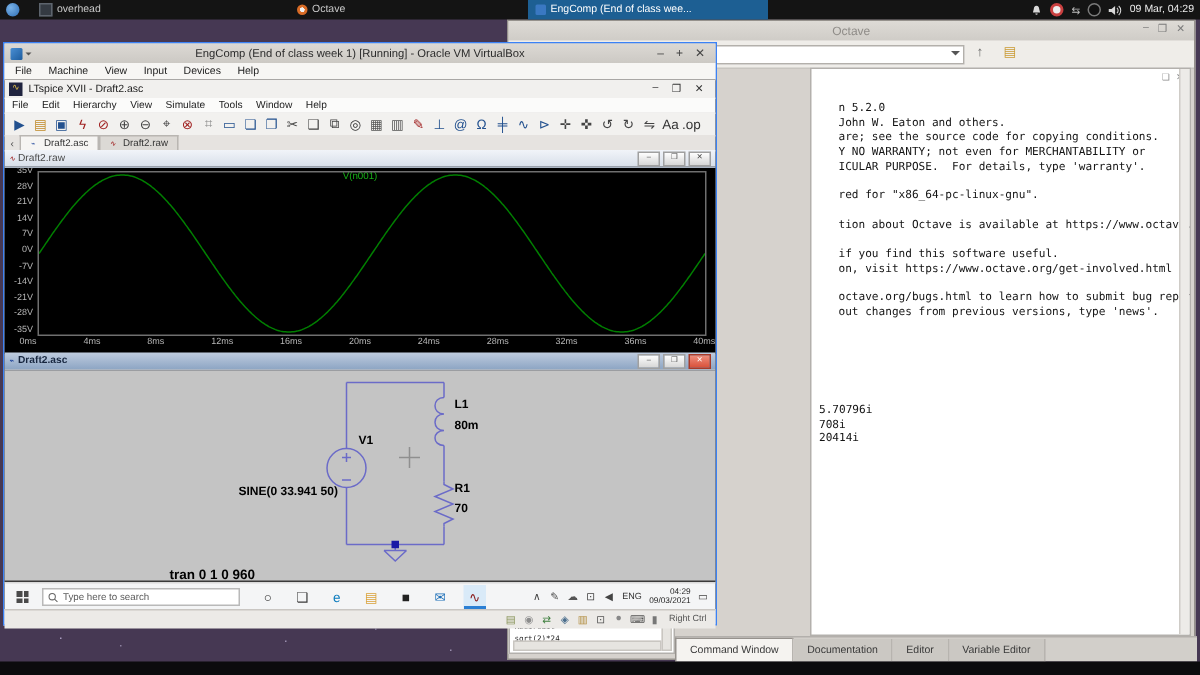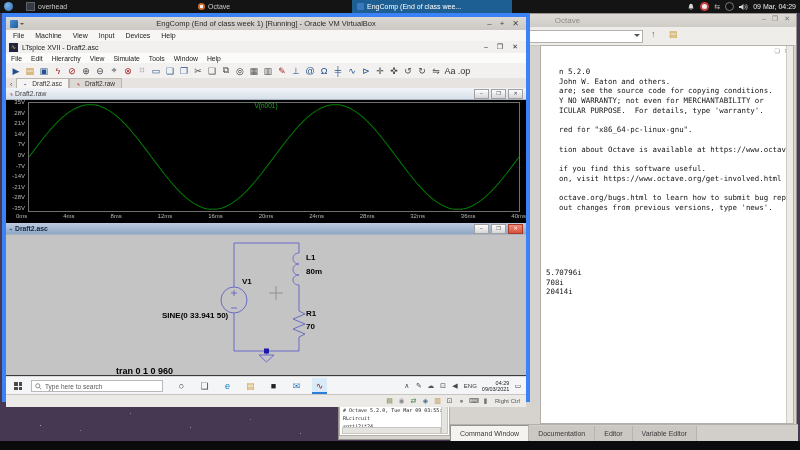--- a/index.html
+++ b/index.html
@@ -39,21 +39,21 @@
   .o-cmd{position:absolute;left:201px;top:31px;width:254px;height:379px;background:#fff;border:1px solid #b3b0ac;box-sizing:border-box;overflow:hidden}
   .o-panebtns{position:absolute;right:4px;top:1px;display:flex;gap:4px;font-size:6px;color:#8a8a8a}
   .o-con{position:absolute;left:5px;top:8px;margin:13px;font:7.4px/9.7px "DejaVu Sans Mono",monospace;color:#141414;white-space:pre}
   .o-con2{position:absolute;left:5px;top:222px;margin:0;font:7.4px/9.7px "DejaVu Sans Mono",monospace;color:#141414;white-space:pre}
   .o-vsb{position:absolute;right:0;top:0;width:6px;height:100%;background:#edebe8;border-left:1px solid #cfccc7}
   .o-tabs{position:absolute;left:111px;top:410px;width:348px;height:17px;background:#d2cfca;border-top:1px solid #b3b0ac;display:flex;align-items:flex-end;box-sizing:border-box}
   .otab{height:15px;line-height:15px;padding:0 9px;font-size:7px;color:#3a3a3a;background:#cbc8c3;border-right:1px solid #b7b4af;white-space:nowrap}
   .otab.active{background:#f5f3f0;border-top:1px solid #96928d;border-left:1px solid #96928d}
 
   
-  .vboxwin{position:absolute;left:2px;top:13px;width:528px;height:389px;background:#d6d2cd;border:4px solid #3b82f6;box-sizing:border-box;z-index:10}
+  .vboxwin{position:absolute;left:2px;top:28px;width:476px;height:389px;background:#d6d2cd;border:1px solid #3b82f6;box-sizing:border-box;z-index:10}
   .vb-title{position:absolute;left:0;top:0;right:0;height:13px;background:linear-gradient(#dcd9d4,#ccc9c4);display:flex;align-items:center;font-size:7.5px;color:#2b2b2b}
   .vb-ico{width:8px;height:8px;margin-left:4px;background:linear-gradient(135deg,#4a8fd4,#1d5c9e);border-radius:1px}
   .vb-caret{width:0;height:0;border:2.5px solid transparent;border-top-color:#555;margin:2px 0 0 2px}
   .vb-title-text{position:absolute;left:0;right:0;text-align:center;pointer-events:none}
   .vb-btns{position:absolute;right:7px;display:flex;gap:8px;font-size:8px;color:#444}
   .vb-menu{position:absolute;left:0;top:13px;right:0;height:11px;background:#f7f6f4;border-bottom:1px solid #d5d2ce;display:flex;gap:11px;align-items:center;padding-left:7px;font-size:7px;color:#222}
   .vm{position:absolute;left:0;top:24px;right:0;height:353px;background:#3a3a3a;overflow:hidden}
 
   
   .lt-title{position:absolute;left:0;top:0;right:0;height:12px;background:#f1f0ee;border-bottom:1px solid #dbd9d5;display:flex;align-items:center;font-size:7px;color:#222}

